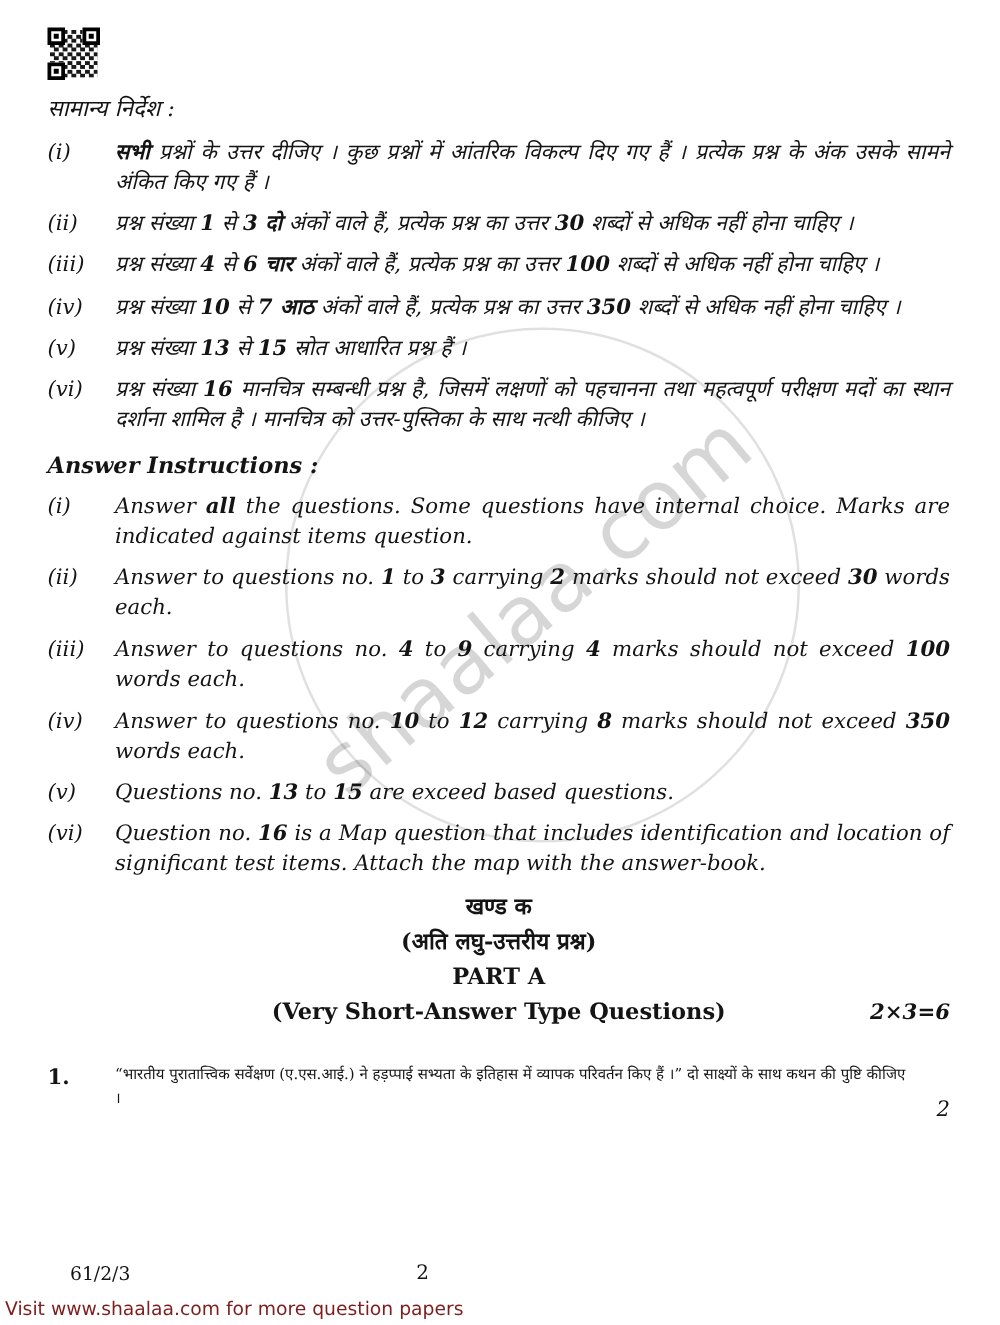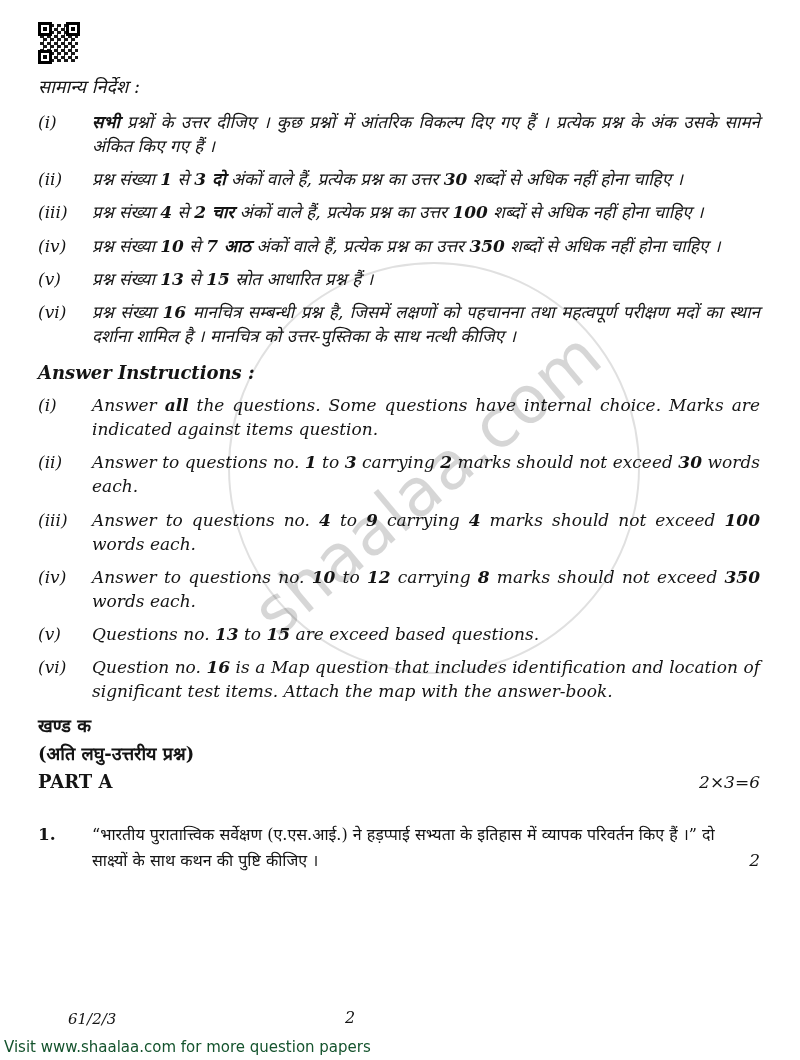--- a/index.html
+++ b/index.html
@@ -46,37 +46,37 @@
     width: 54px; flex-shrink: 0;
     font-style: italic; font-size: 17px; line-height: 1.42;
   }
   .inst-text {
     flex: 1; font-style: italic; font-size: 17px; line-height: 1.42;
     text-align: justify;
   }
   .inst-text b { font-weight: bold; }
 
   
-  .section { margin-top: 0; }
+  .section { text-align:center; margin-top: 0; }
   .sec-line { font-weight: bold; font-size: 18px; line-height: 1.55; }
   .sec-sub-wrap { position: relative; }
   .marks-scheme {
     position:absolute; right:0; bottom:1px;
-    font-style: italic; font-weight: normal; font-size: 17px;
+    font-style: italic; font-weight: bold; font-size: 17px;
   }
 
   
   .question { display:flex; margin-top: 26px; }
   .q-number {
     width: 54px; flex-shrink:0;
     font-weight: bold; font-size: 17px; line-height: 1.5;
   }
   .q-body { flex:1; position:relative; }
   .q-hindi {
-    font-size: 16px; line-height: 1.6; padding-right: 30px;
+    font-size: 12px; line-height: 1.6; padding-right: 30px;
     text-align: left;
   }
   .q-marks {
     position:absolute; right:0; top. 0;
     top: 28px;
     font-size: 17px; font-style: italic;
   }
   .q-english {
     font-size: 17px; line-height: 1.5; margin-top: 14px;
     text-align: justify; padding-right: 0;
@@ -92,32 +92,32 @@
     position:absolute; left:155px; top:445px; width:545px; text-align:center;
     transform: rotate(-40deg);
     font-family: "DejaVu Sans", sans-serif;
     font-size: 66px; color: rgba(0,0,0,0.16); letter-spacing: 1px;
     white-space: nowrap;
   }
   .content { position: relative; z-index: 1; }
 
   
   .footer {
-    position:absolute; left:16px; bottom:30px; width:668px; height:22px;font-style:italic;
+    position:absolute; left:4px; bottom:30px; width:668px; height:22px;
   }
   .paper-code {
     position:absolute; left:52px; top:2px; font-size: 15px;
   }
   .page-number {
     position:absolute; left:0; width:100%; text-align:center; top:0; font-size: 16px;
   }
   .visit-line {
     position:absolute; left:4px; bottom:4px;
     font-family: "DejaVu Sans", sans-serif;
-    font-size: 15px; color:#14532d;
+    font-size: 15px; color:#7f1d1d;
   }
 </style>
 </head>
 <body>
 
 <div class="page">
 
   <div class="watermark">
     <div class="wm-circle"></div>
     <div class="wm-text">shaalaa.com</div>
@@ -137,21 +137,21 @@
     <div class="inst-row">
       <span class="inst-label">(i)</span>
       <span class="inst-text"><b>सभी</b><span> प्रश्नों के उत्तर दीजिए । कुछ प्रश्नों में आंतरिक विकल्प दिए गए हैं । प्रत्येक प्रश्न के अंक उसके सामने अंकित किए गए हैं ।</span></span>
     </div>
     <div class="inst-row">
       <span class="inst-label">(ii)</span>
       <span class="inst-text"><span>प्रश्न संख्या </span><b>1</b><span> से </span><b>3 दो</b><span> अंकों वाले हैं, प्रत्येक प्रश्न का उत्तर </span><b>30</b><span> शब्दों से अधिक नहीं होना चाहिए ।</span></span>
     </div>
     <div class="inst-row">
       <span class="inst-label">(iii)</span>
-      <span class="inst-text"><span>प्रश्न संख्या </span><b>4</b><span> से </span><b>2 चार</b><span> अंकों वाले हैं, प्रत्येक प्रश्न का उत्तर </span><b>100</b><span> शब्दों से अधिक नहीं होना चाहिए ।</span></span>
+      <span class="inst-text"><span>प्रश्न संख्या </span><b>4</b><span> से </span><b>6 चार</b><span> अंकों वाले हैं, प्रत्येक प्रश्न का उत्तर </span><b>100</b><span> शब्दों से अधिक नहीं होना चाहिए ।</span></span>
     </div>
     <div class="inst-row">
       <span class="inst-label">(iv)</span>
       <span class="inst-text"><span>प्रश्न संख्या </span><b>10</b><span> से </span><b>7 आठ</b><span> अंकों वाले हैं, प्रत्येक प्रश्न का उत्तर </span><b>350</b><span> शब्दों से अधिक नहीं होना चाहिए ।</span></span>
     </div>
     <div class="inst-row">
       <span class="inst-label">(v)</span>
       <span class="inst-text"><span>प्रश्न संख्या </span><b>13</b><span> से </span><b>15</b><span> स्रोत आधारित प्रश्न हैं ।</span></span>
     </div>
     <div class="inst-row">
@@ -184,20 +184,21 @@
     <div class="inst-row">
       <span class="inst-label">(vi)</span>
       <span class="inst-text"><span>Question no. </span><b>16</b><span> is a Map question that includes identification and location of significant test items. Attach the map with the answer-book.</span></span>
     </div>
 
     <div class="section">
       <div class="sec-line">खण्ड क</div>
       <div class="sec-line">(अति लघु-उत्तरीय प्रश्न)</div>
       <div class="sec-line">PART A</div>
       <div class="sec-line sec-sub-wrap">
+        <span>(Very Short-Answer Type Questions)</span>
         <span class="marks-scheme">2×3=6</span>
       </div>
     </div>
 
     <div class="question">
       <div class="q-number">1.</div>
       <div class="q-body">
         <div class="q-hindi">“भारतीय पुरातात्त्विक सर्वेक्षण (ए.एस.आई.) ने हड़प्पाई सभ्यता के इतिहास में व्यापक परिवर्तन किए हैं ।” दो साक्ष्यों के साथ कथन की पुष्टि कीजिए ।</div>
         <div class="q-marks">2</div>
       </div>

